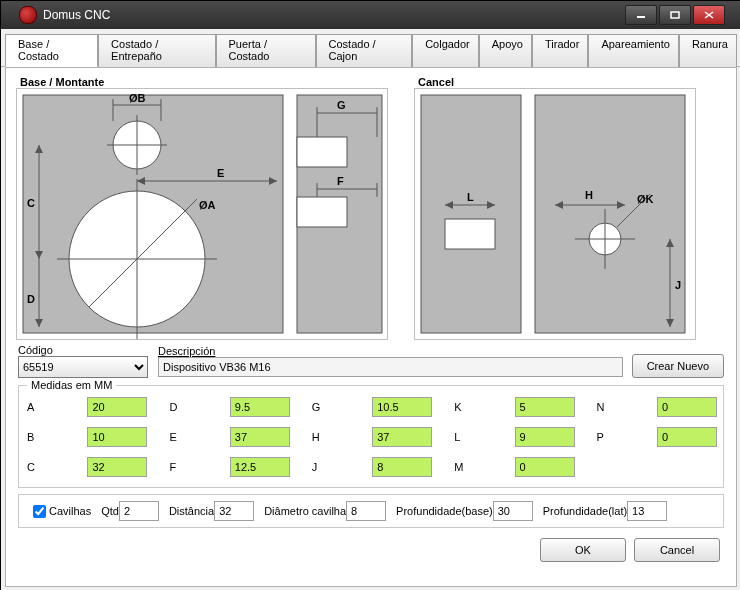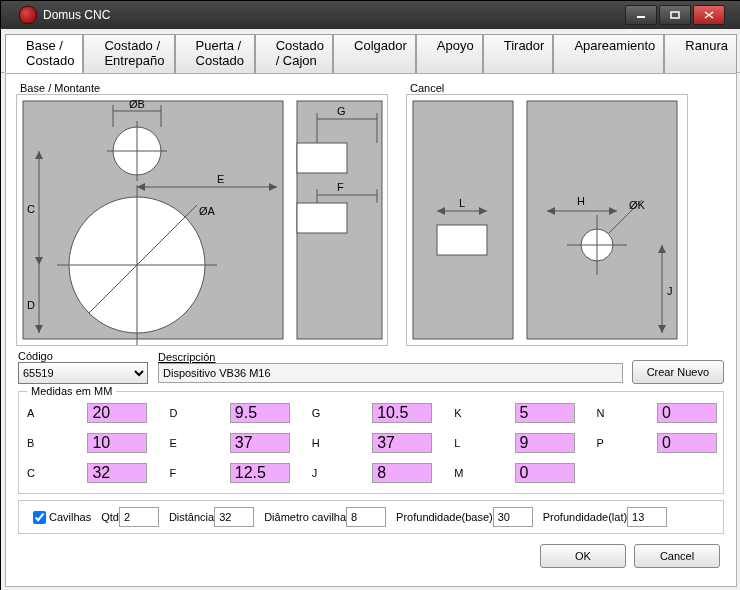--- a/index.html
+++ b/index.html
@@ -45,47 +45,47 @@
   }
   .winbtn.close { background: linear-gradient(to bottom,#e06060,#b02020); }
   
   .tabstrip {
     display: flex;
     background: #f0f0f0;
     border-bottom: 1px solid #b0b0b0;
     padding: 4px 4px 0 4px;
   }
   .tab {
-    padding: 3px 8px 4px 20px;
+    padding: 3px 8px 4px 12px;
     border: 1px solid #a0a0a0;
     border-bottom: none;
     margin-right: 0px;
     background: linear-gradient(to bottom,#fafafa,#e4e4e4);
     cursor: pointer;
-    font-size: 13px;
+    font-size: 11px;
     position: relative; top: 1px;
   }
   .tab.active {
     background: #fff;
     border-bottom: 1px solid #fff;
     z-index: 2;
     top: 1px;
   }
   
   .content {
     flex: 1;
     background: #fff;
     border: 1px solid #b0b0b0;
     margin: 0 4px 4px 4px;
     padding: 4px 6px;
     display: flex; flex-direction: column;
     overflow: hidden;
   }
   .diagrams {
-    display: flex; gap: 18px; padding: 4px 4px 0 4px;
+    display: flex; gap: 26px; padding: 4px 4px 0 4px; font-weight: bold;
   }
   .group {
     position: relative;
   }
   .group-label {
     font-size: 11px;
     color: #000;
     padding: 0 4px;
     background: #fff;
   }
@@ -126,22 +126,22 @@
     display: grid;
     grid-template-columns: repeat(5, auto 58px);
     column-gap: 24px;
     row-gap: 10px;
     align-items: center;
   }
   .med-grid .k { width: 14px; text-align: left; }
   .med-grid input {
     width: 50px; height: 18px;
     border: 1px solid #a0a0a0;
-    background: #f0abfc;
-    font-size: 16px; padding: 0 4px;
+    background: #bef264;
+    font-size: 11px; padding: 0 4px;
   }
   .cavrow {
     display: flex; align-items: center; gap: 0;
     border: 1px solid #c8c8c8;
     margin: 6px 6px 0 6px;
     padding: 6px 10px;
   }
   .cavrow input.small { width: 30px; height:18px; border:1px solid #a0a0a0; background:#fff; font-size:11px; padding:0 4px;}
   .footer {
     display: flex; justify-content: flex-end; gap: 8px;

